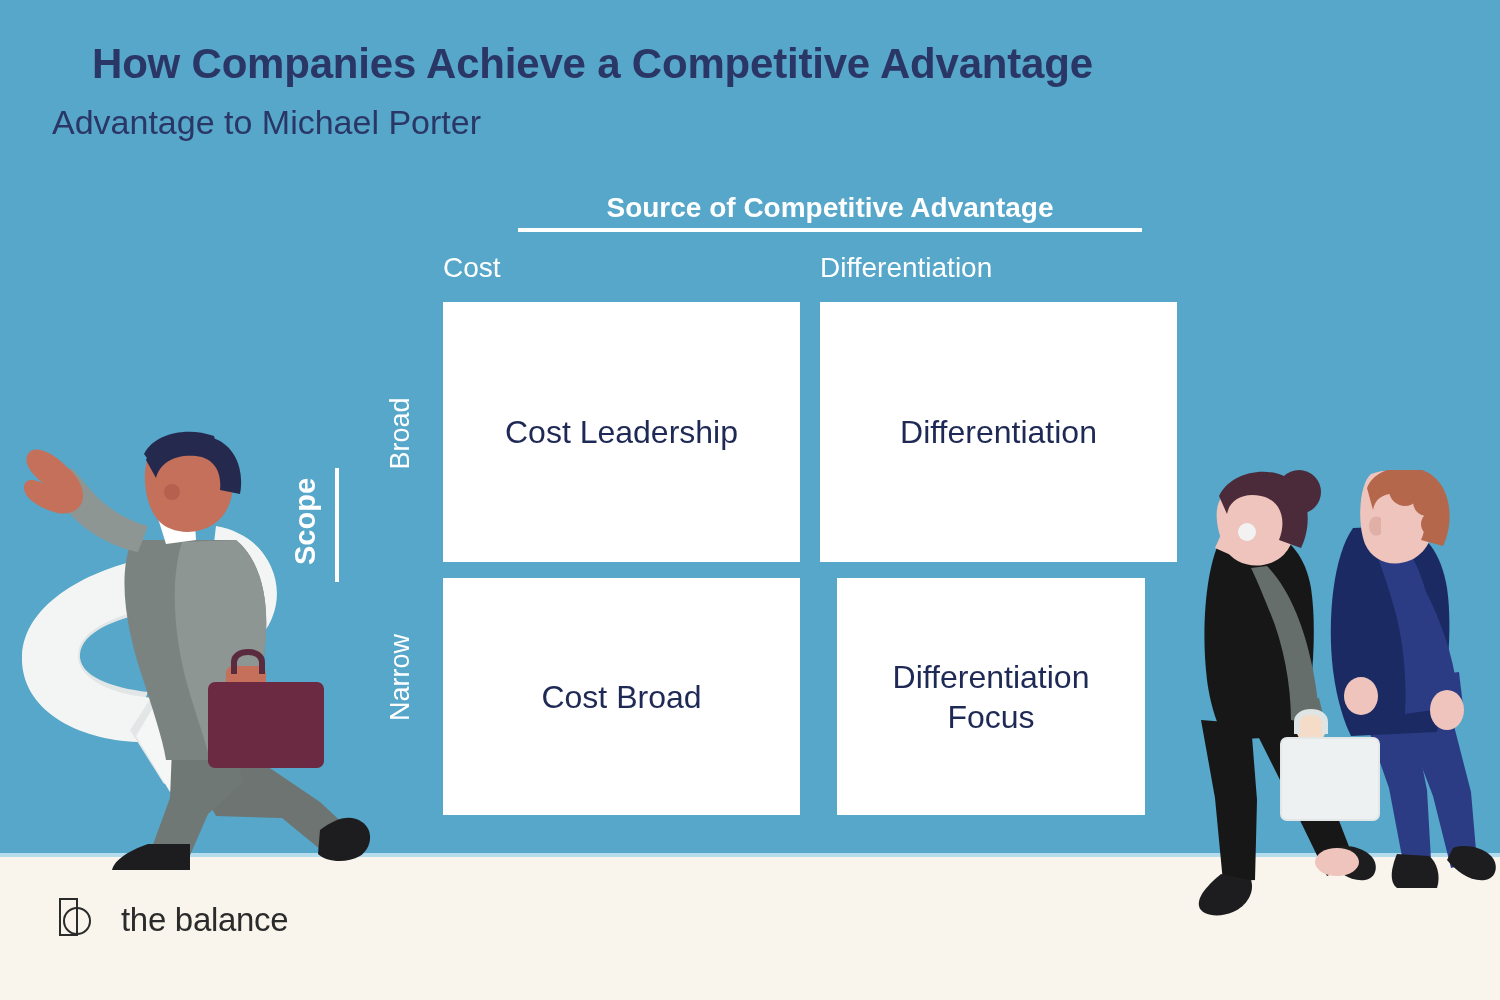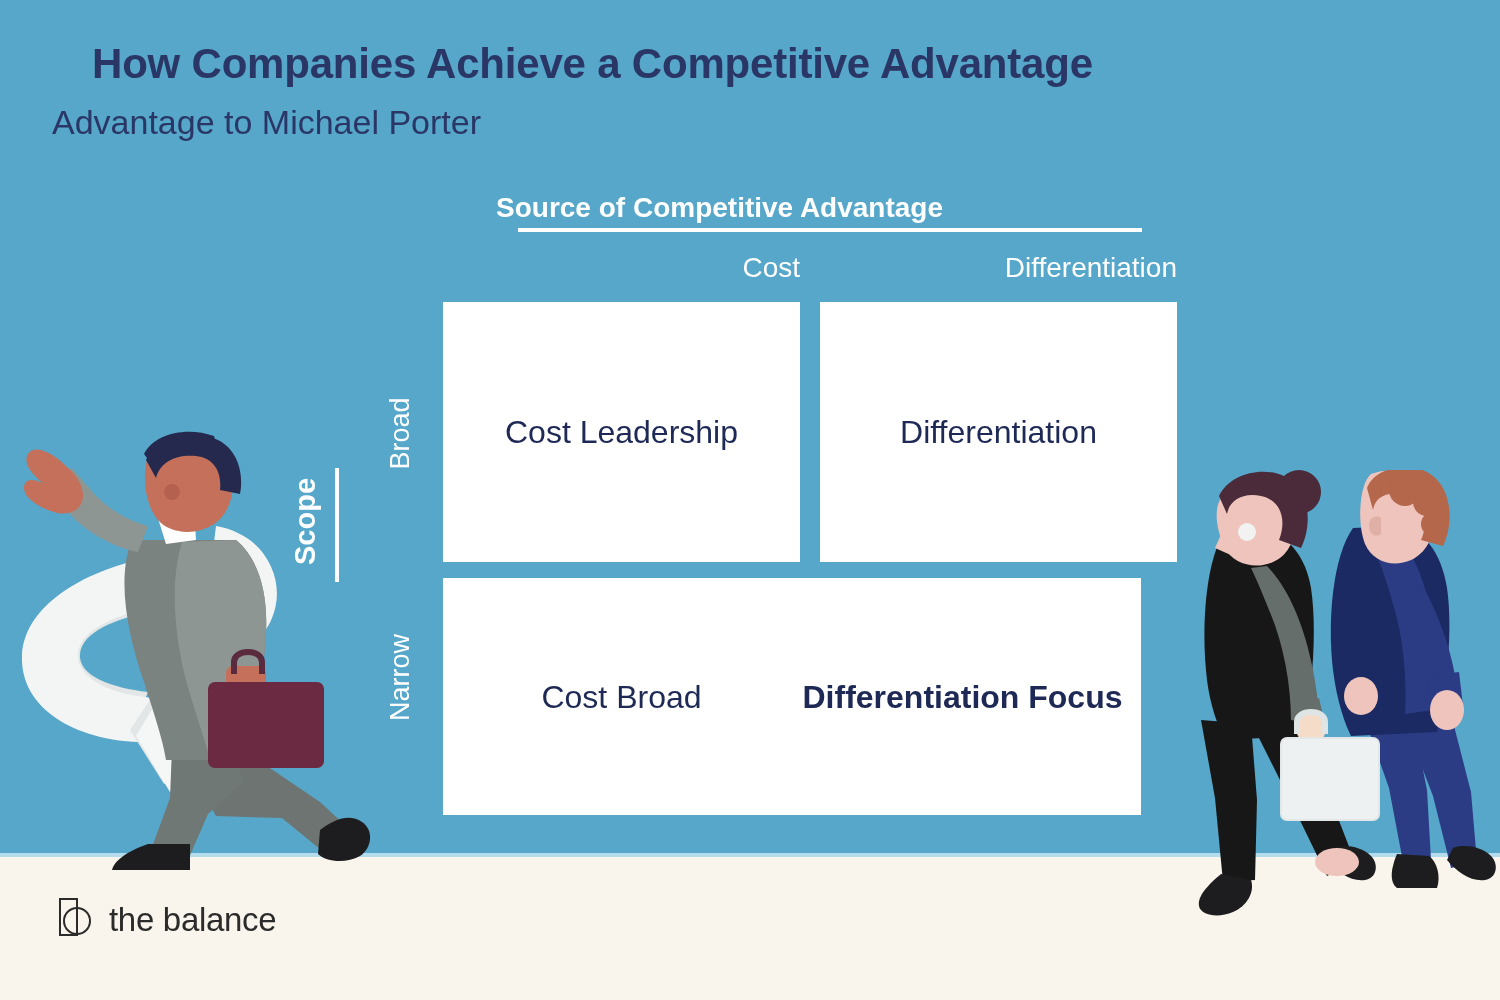--- a/index.html
+++ b/index.html
@@ -53,42 +53,43 @@
     top: 103px;
     font-size: 34px;
     font-weight: normal;
     color: #2a3766;
     white-space: nowrap;
   }
 
   
   #col-group-title {
     position: absolute;
-    left: 496px;
+    left: 518px;
     top: 192px;
     width: 624px;
+    text-align: center;
     font-size: 28px;
     font-weight: bold;
     color: #ffffff;
     white-space: nowrap;
   }
   #col-group-rule {
     position: absolute;
     left: 518px;
     top: 228px;
     width: 624px;
     height: 4px;
     background: #ffffff;
   }
   .col-label {
     position: absolute;
     top: 252px;
     font-size: 28px;
     color: #ffffff;
-    text-align: right;
+    text-align: left;
     white-space: nowrap;
   }
   #col-label-cost   { left: 443px; width: 357px; }
   #col-label-diff   { left: 820px; width: 357px; }
 
   
   .row-label {
     position: absolute;
     font-size: 27px;
     color: #ffffff;
@@ -132,30 +133,30 @@
     text-align: center;
     color: #1e2a55;
     font-size: 32px;
     line-height: 1.25;
     padding: 2px 18px;
     box-sizing: border-box;
   }
   #cell-cost-leadership { left: 443px;  top: 302px; width: 357px; height: 260px; }
   #cell-differentiation { left: 820px;  top: 302px; width: 357px; height: 260px; }
   #cell-cost-focus      { left: 443px;  top: 578px; width: 357px; height: 237px; }
-  #cell-diff-focus      { left: 784px;  top: 578px; width: 357px; height: 237px; font-weight: bold; }
+  #cell-diff-focus      { left: 837px;  top: 578px; width: 308px; height: 237px; }
 
   
   #logo {
     position: absolute;
     left: 55px;
     top: 895px;
     display: flex;
     align-items: center;
-    gap: 8px;
+    gap: 20px;
   }
   #logo-text {
     font-size: 33px;
     color: #2b2b2b;
     letter-spacing: -0.3px;
     white-space: nowrap;
   }
 
   
   .figure { position: absolute; }

